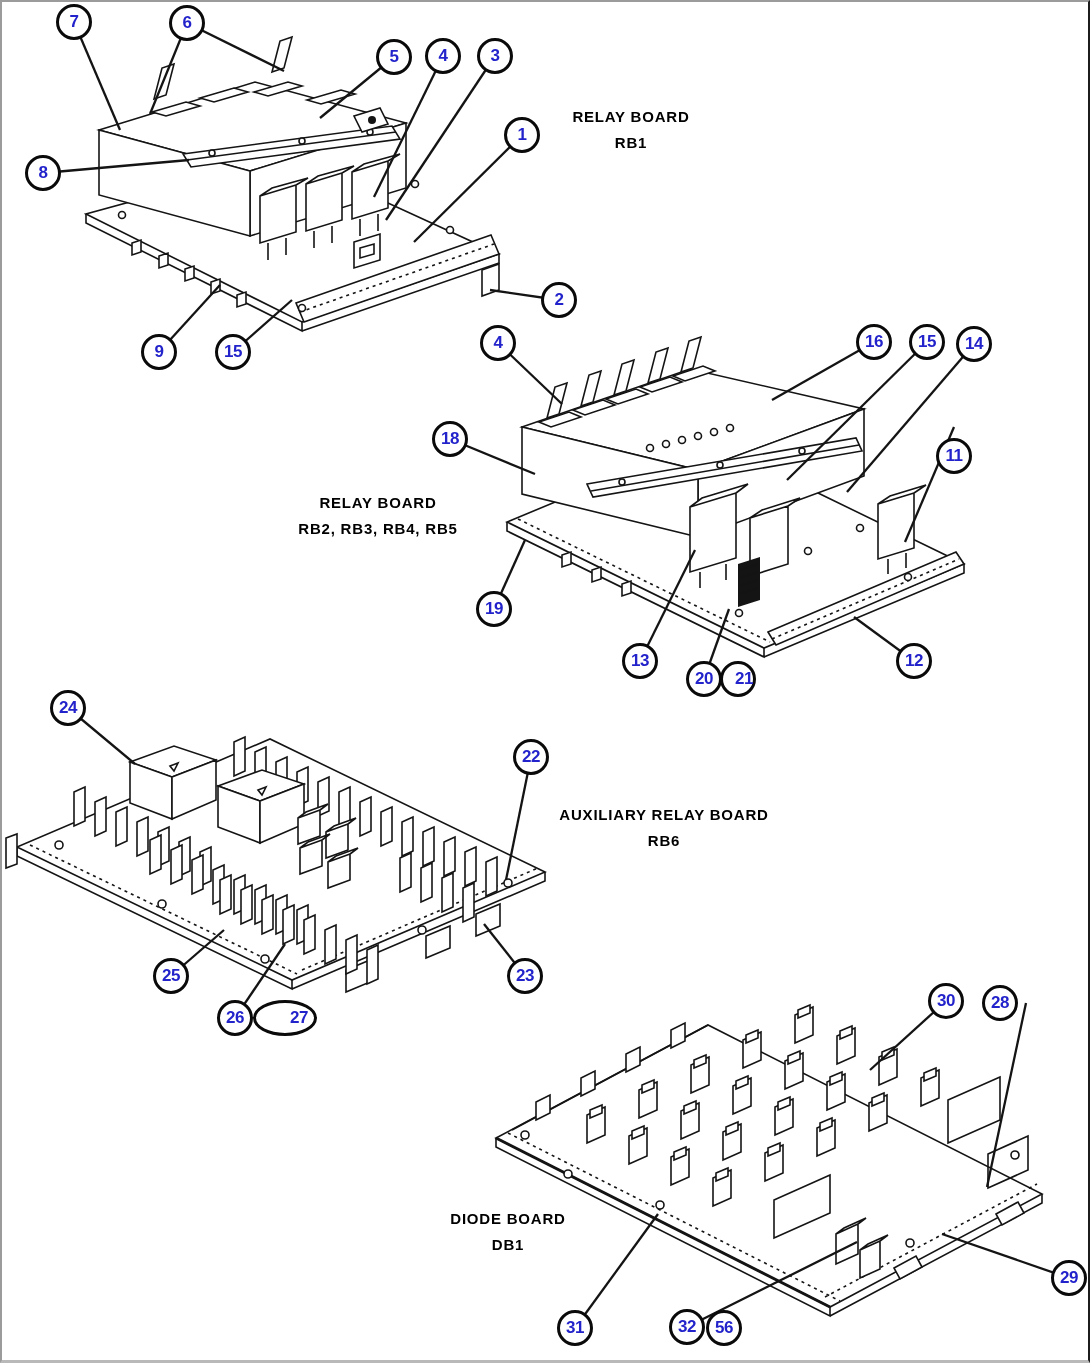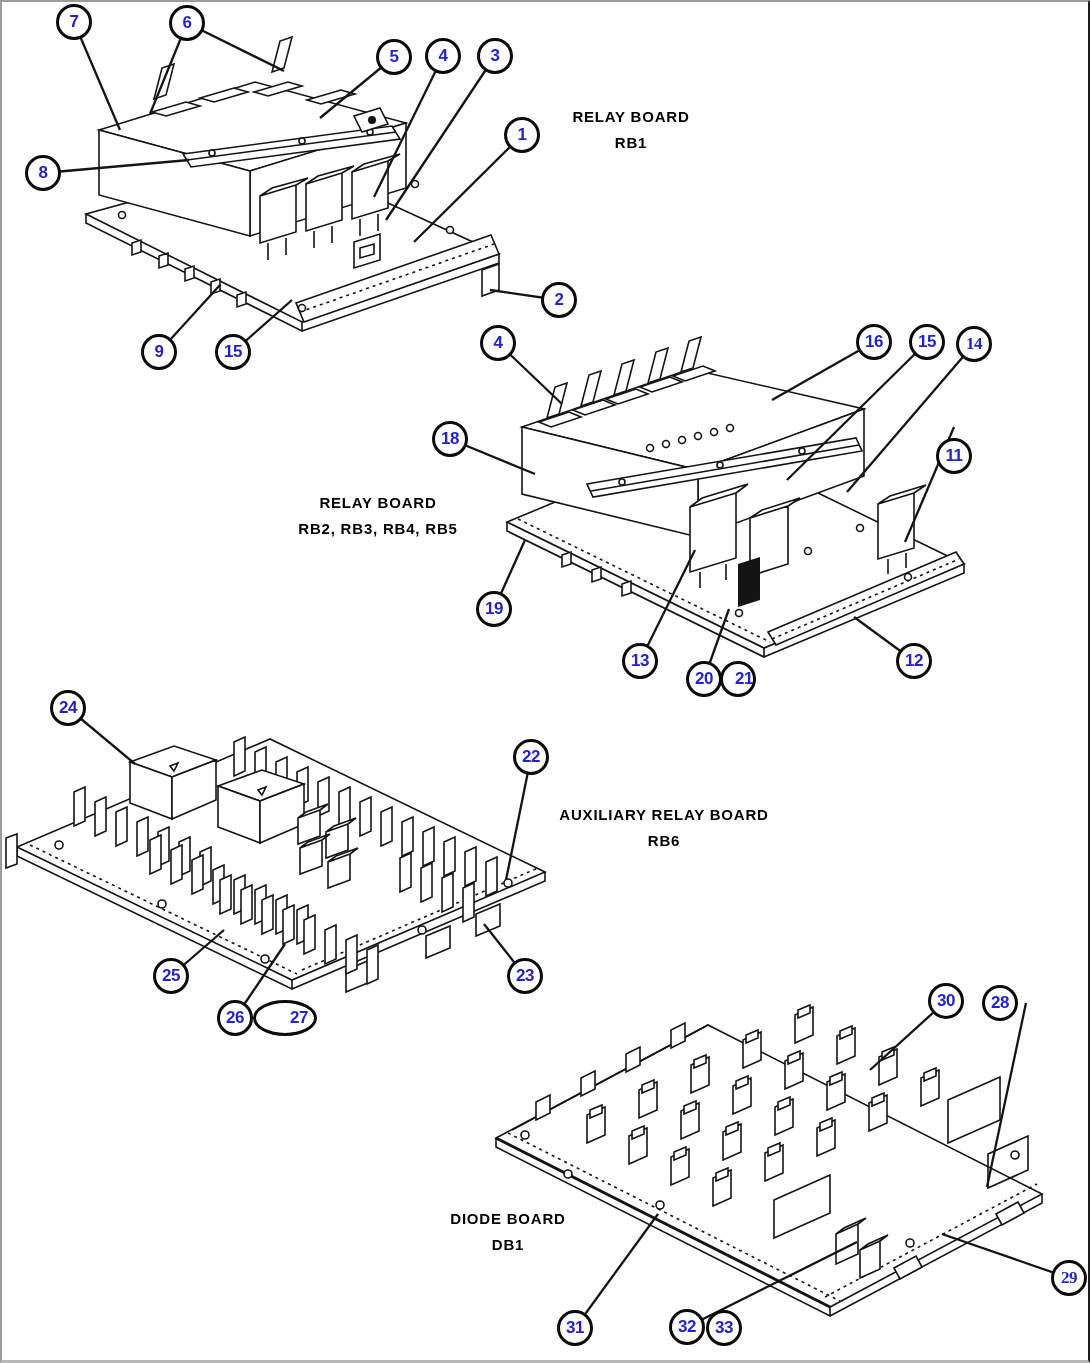--- a/index.html
+++ b/index.html
@@ -306,33 +306,33 @@
     <div class="callout" style="left: 423px; top: 36px;">4</div>
     <div class="callout" style="left: 374px; top: 37px;">5</div>
     <div class="callout" style="left: 167px; top: 3px;">6</div>
     <div class="callout" style="left: 54px; top: 2px;">7</div>
     <div class="callout" style="left: 23px; top: 153px;">8</div>
     <div class="callout" style="left: 139px; top: 332px;">9</div>
     <div class="callout" style="left: 213px; top: 332px;">15</div>
     <div class="callout" style="left: 934px; top: 407px; margin-top: 29px;">11</div>
     <div class="callout" style="left: 894px; top: 641px;">12</div>
     <div class="callout" style="left: 620px; top: 641px;">13</div>
-    <div class="callout" style="left: 954px; top: 324px; font-family: Liberation Serif, serif;">14</div>
+    <div class="callout" style="left: 954px; top: 324px;">14</div>
     <div class="callout" style="left: 907px; top: 322px;">15</div>
     <div class="callout" style="left: 854px; top: 322px;">16</div>
     <div class="callout" style="left: 478px; top: 323px;">4</div>
     <div class="callout" style="left: 430px; top: 419px;">18</div>
     <div class="callout" style="left: 474px; top: 589px;">19</div>
     <div class="callout" style="left: 684px; top: 659px;">20</div>
     <div class="callout" style="left: 718px; top: 659px; text-align: right;">21</div>
     <div class="callout" style="left: 511px; top: 737px;">22</div>
     <div class="callout" style="left: 505px; top: 956px;">23</div>
     <div class="callout" style="left: 48px; top: 688px;">24</div>
     <div class="callout" style="left: 151px; top: 956px;">25</div>
     <div class="callout" style="left: 215px; top: 998px;">26</div>
     <div class="callout" style="left: 251px; top: 998px; padding-left: 28px;">27</div>
     <div class="callout" style="left: 980px; top: 983px;">28</div>
-    <div class="callout" style="left: 1049px; top: 1258px; font-family: Liberation Serif, serif;">29</div>
+    <div class="callout" style="left: 1049px; top: 1258px;">29</div>
     <div class="callout" style="left: 926px; top: 981px;">30</div>
     <div class="callout" style="left: 555px; top: 1308px;">31</div>
     <div class="callout" style="left: 667px; top: 1307px;">32</div>
-    <div class="callout" style="left: 704px; top: 1308px;">33</div>
+    <div class="callout" style="left: 704px; top: 1308px;">56</div>
   </div>
 
 </body></html>

